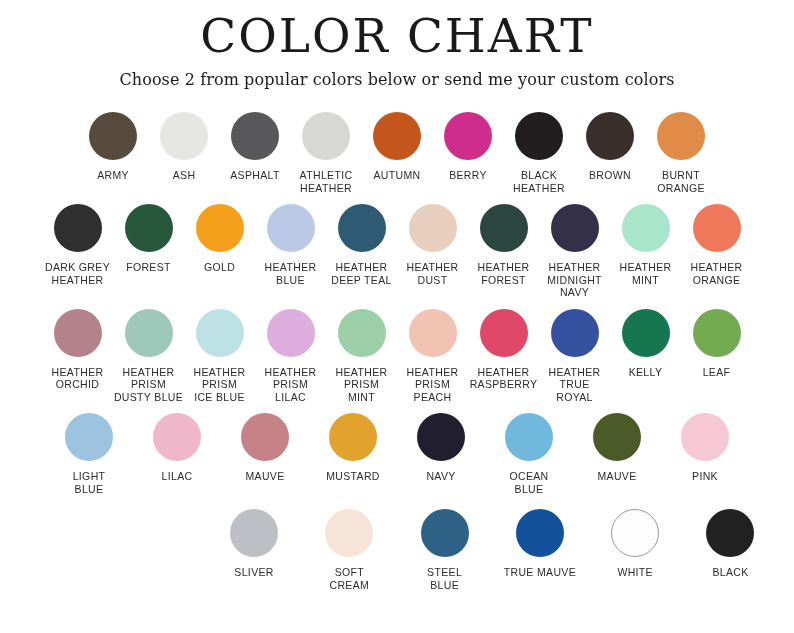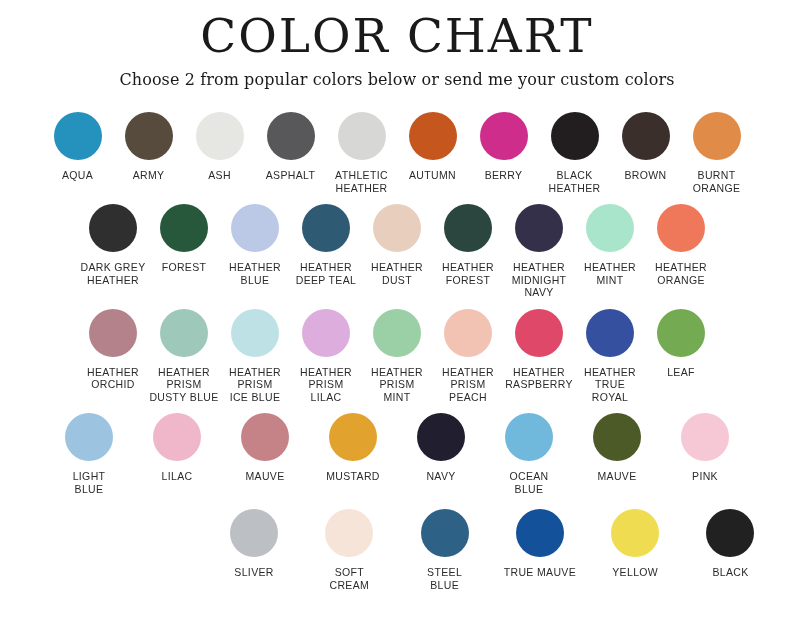--- a/index.html
+++ b/index.html
@@ -90,24 +90,20 @@
 <body>
 
 <div class="page">
 
   <h1 class="title">COLOR CHART</h1>
   <p class="subtitle">Choose 2 from popular colors below or send me your custom colors</p>
 
   <div class="grid">
       <div class="swatch-row r1">
         <div class="swatch">
-          <div class="dot" style="background: rgb(36, 146, 189);"></div>
-          <div class="label">AQUA</div>
-        </div>
-        <div class="swatch">
           <div class="dot" style="background: rgb(87, 75, 61);"></div>
           <div class="label">ARMY</div>
         </div>
         <div class="swatch">
           <div class="dot" style="background: rgb(230, 231, 226);"></div>
           <div class="label">ASH</div>
         </div>
         <div class="swatch">
           <div class="dot" style="background: rgb(88, 88, 90);"></div>
           <div class="label">ASPHALT</div>
@@ -144,20 +140,24 @@
         <div class="swatch">
           <div class="dot" style="background: rgb(48, 47, 47);"></div>
           <div class="label">DARK GREY
 HEATHER</div>
         </div>
         <div class="swatch">
           <div class="dot" style="background: rgb(39, 88, 59);"></div>
           <div class="label">FOREST</div>
         </div>
         <div class="swatch">
+          <div class="dot" style="background: rgb(244, 160, 28);"></div>
+          <div class="label">GOLD</div>
+        </div>
+        <div class="swatch">
           <div class="dot" style="background: rgb(187, 201, 230);"></div>
           <div class="label">HEATHER
 BLUE</div>
         </div>
         <div class="swatch">
           <div class="dot" style="background: rgb(46, 91, 115);"></div>
           <div class="label">HEATHER
 DEEP TEAL</div>
         </div>
         <div class="swatch">
@@ -226,20 +226,24 @@
         <div class="swatch">
           <div class="dot" style="background: rgb(224, 72, 106);"></div>
           <div class="label">HEATHER
 RASPBERRY</div>
         </div>
         <div class="swatch">
           <div class="dot" style="background: rgb(52, 80, 158);"></div>
           <div class="label">HEATHER
 TRUE
 ROYAL</div>
+        </div>
+        <div class="swatch">
+          <div class="dot" style="background: rgb(21, 118, 79);"></div>
+          <div class="label">KELLY</div>
         </div>
         <div class="swatch">
           <div class="dot" style="background: rgb(115, 170, 82);"></div>
           <div class="label">LEAF</div>
         </div>
       </div>
       <div class="swatch-row r4">
         <div class="swatch">
           <div class="dot" style="background: rgb(156, 195, 223);"></div>
           <div class="label">LIGHT
@@ -290,22 +294,22 @@
         <div class="swatch">
           <div class="dot" style="background: rgb(45, 97, 133);"></div>
           <div class="label">STEEL
 BLUE</div>
         </div>
         <div class="swatch">
           <div class="dot" style="background: rgb(20, 81, 155);"></div>
           <div class="label">TRUE MAUVE</div>
         </div>
         <div class="swatch">
-          <div class="dot" style="background: rgb(240, 220, 80);"></div>
-          <div class="label">YELLOW</div>
+          <div class="dot outlined" style="background: rgb(253, 253, 253);"></div>
+          <div class="label">WHITE</div>
         </div>
         <div class="swatch">
           <div class="dot" style="background: rgb(33, 33, 33);"></div>
           <div class="label">BLACK</div>
         </div>
       </div>
     </div>
 
 </div>
 

